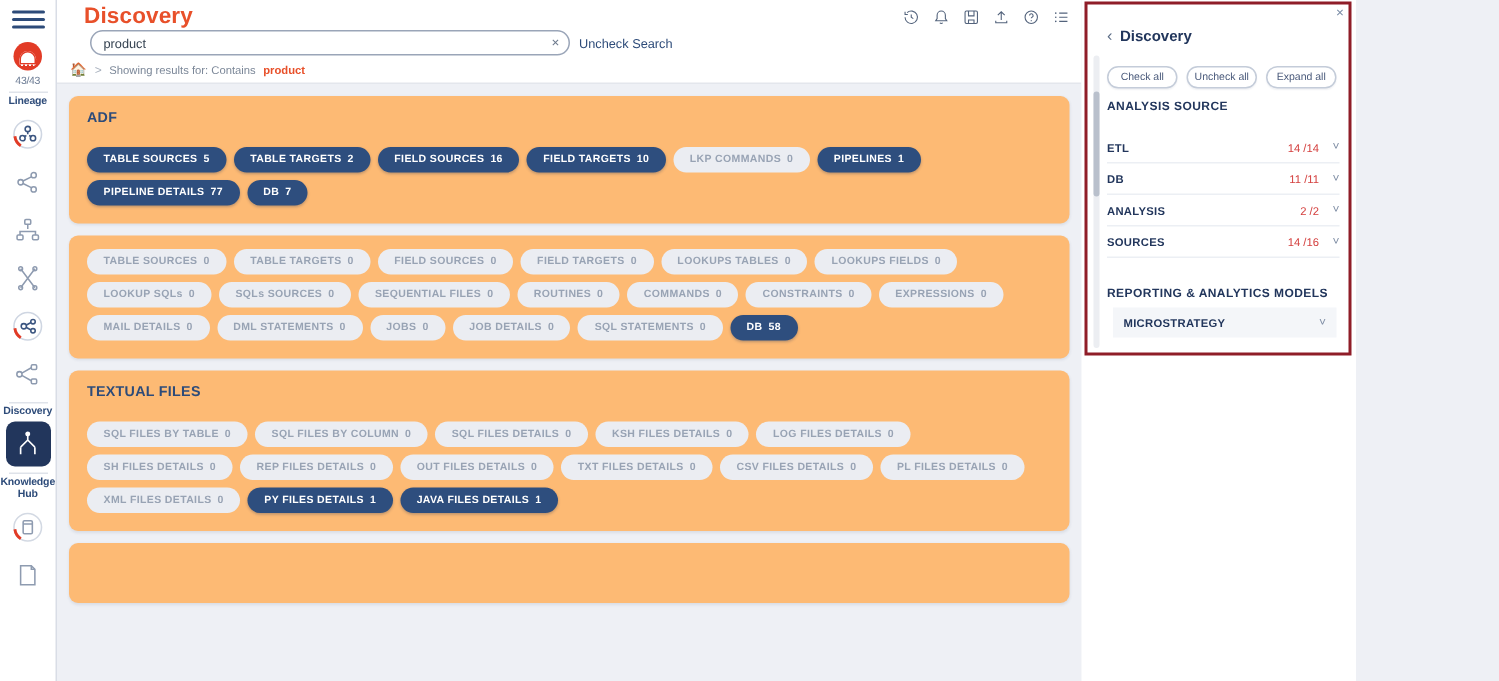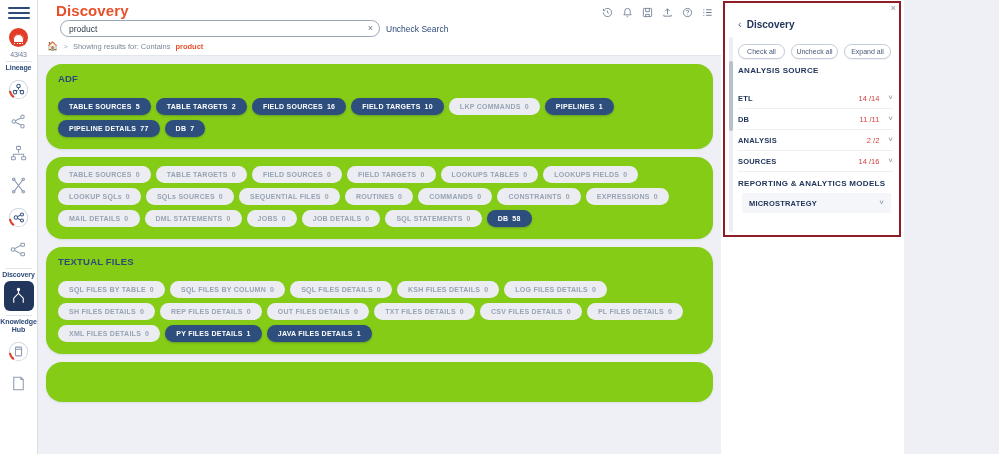--- a/index.html
+++ b/index.html
@@ -104,21 +104,21 @@
     position: absolute; left: 690px; top: 6px; width: 118px; height: 14px;
     pointer-events: none;
   }
 
   
   .scrollarea {
     position: absolute; left: 0; top: 56px; right: 0; bottom: 0;
     overflow: hidden; padding: 0 0 0 0;
   }
   .card {
-    margin: 8px 8px 0 8px; background: #84cc16; border-radius: 16px;
+    margin: 8px 8px 0 8px; background: #fdba74; border-radius: 6px;
     box-shadow: 0 1px 2px rgba(40,60,100,0.10);
     padding: 9px 12px 12px 12px;
   }
   .card-title {
     font-size: 9.5px; font-weight: bold; color: #2d4b79;
     letter-spacing: 0.2px; margin-bottom: 14px;
   }
   .chips { display: flex; flex-wrap: wrap; gap: 5px 5px; }
   .chip {
     height: 17px; padding: 0 11px; border-radius: 9px;
@@ -585,21 +585,21 @@
               <span class="rp-row-count">2 /2</span>
               <span class="rp-chev">˅</span>
             </div>
             <div class="rp-row">
               <span class="rp-row-label">SOURCES</span>
               <span class="rp-row-count">14 /16</span>
               <span class="rp-chev">˅</span>
             </div>
           </div>
 
-        <div class="rp-section-title" style="margin-top:7px">REPORTING &amp; ANALYTICS MODELS</div>
+        <div class="rp-section-title" style="margin-top:19px">REPORTING &amp; ANALYTICS MODELS</div>
         <div class="rp-sub">
           <span class="rp-sub-label">MICROSTRATEGY</span>
           <span class="rp-chev">˅</span>
         </div>
       </div>
     </div>
   </div>
 
 </div>
 

